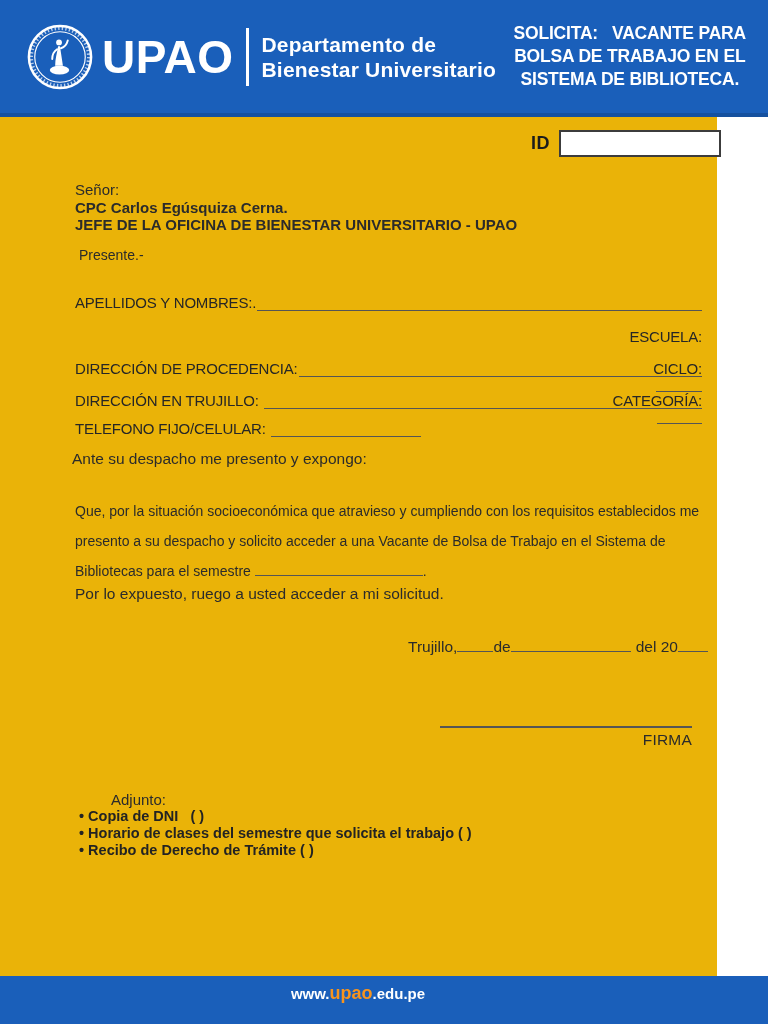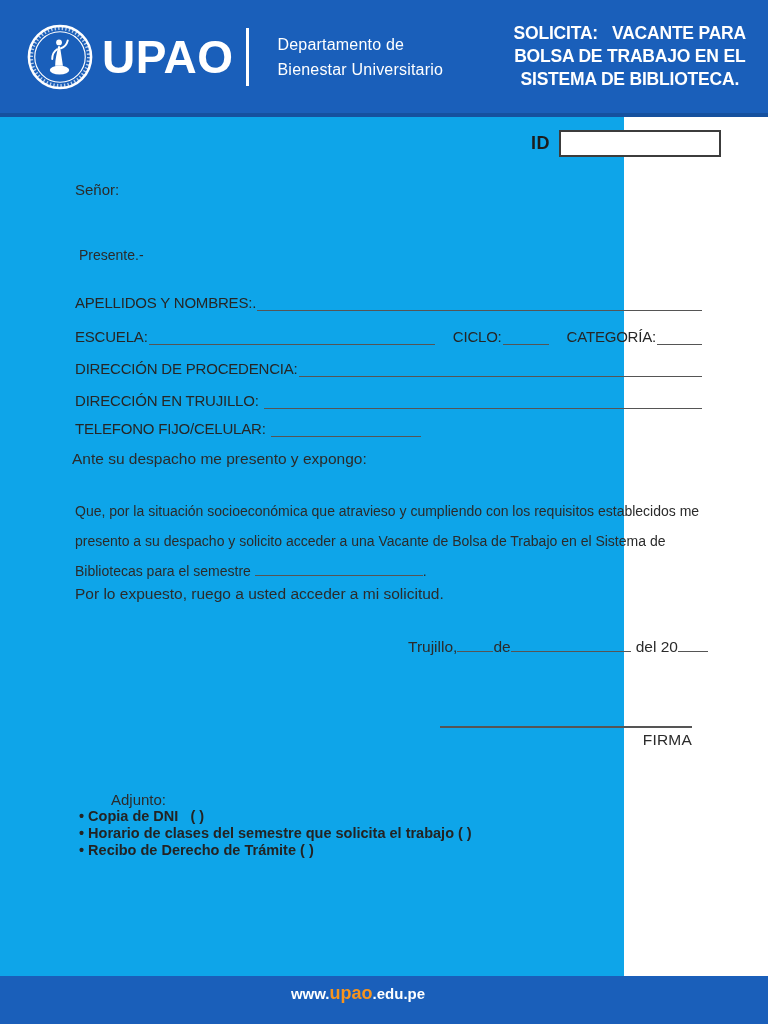--- a/index.html
+++ b/index.html
@@ -9,38 +9,38 @@
     --ink:#2b2b2b;
     --line:#555;
   }
   *{box-sizing:border-box;}
   html,body{margin:0;padding:0;}
   body{
     width:768px;height:1024px;overflow:hidden;
     font-family:"Liberation Sans", sans-serif;
     background:#ffffff;color:var(--ink);
   }
-  .page{position:relative;width:624px;height:1024px;background:#0ea5e9;}
+  .page{position:relative;width:717px;height:1024px;background:#eab308;}
 
   
   .header{
     position:absolute;top:0;left:0;width:768px;height:117px;
     background:var(--accent_blue);
     border-bottom:4px solid var(--accent_dark);
     display:flex;align-items:center;
     color:#fff;
   }
   .logo-group{display:flex;align-items:center;padding-left:26px;}
   .seal{flex:0 0 auto;}
   .wordmark{
     font-size:46px;font-weight:bold;letter-spacing:.5px;margin-left:8px;
     line-height:1;
   }
   .v-divider{width:3px;height:58px;background:#fff;margin:0 13px 0 12px;}
-  .dept{font-size:16px;line-height:25px;font-weight:400;letter-spacing:.2px;margin-left:16px;}
+  .dept{font-size:21px;line-height:25px;font-weight:700;letter-spacing:.2px;}
   .hdr-title{
     margin-left:auto;padding-right:22px;text-align:center;
     font-weight:bold;font-size:17.5px;line-height:23px;letter-spacing:-.2px;
   }
   .hdr-title div{white-space:pre;}
 
   
   .id-row{position:absolute;left:531px;top:130px;display:flex;align-items:center;}
   .id-label{font-weight:bold;font-size:18px;letter-spacing:.5px;color:#1c1c1c;}
   .id-input{
@@ -133,29 +133,31 @@
     </div>
   </header>
 
   <div class="id-row">
     <span class="id-label">ID</span>
     <input class="id-input" type="text" value="" style="">
   </div>
 
   <div class="recipient">
     <div>Señor:</div>
+    <div class="bold">CPC Carlos Egúsquiza Cerna.</div>
+    <div class="bold">JEFE DE LA OFICINA DE BIENESTAR UNIVERSITARIO - UPAO</div>
   </div>
   <div class="presente">Presente.-</div>
 
   <div class="frow" style="top:294px;">
     <span>APELLIDOS Y NOMBRES:.</span>
     <span class="fill"></span>
   </div>
 
-  <div class="frow" style="top:328px;">
+  <div class="frow" style="top:328px;flex-direction:column;">
     <span>ESCUELA:</span>
     <span class="fill"></span>
     <span class="lbl2">CICLO:</span>
     <span class="fill-fixed w46"></span>
     <span class="lbl2">CATEGORÍA:</span>
     <span class="fill-fixed w45"></span>
   </div>
 
   <div class="frow" style="top:360px;">
     <span>DIRECCIÓN DE PROCEDENCIA:</span>

